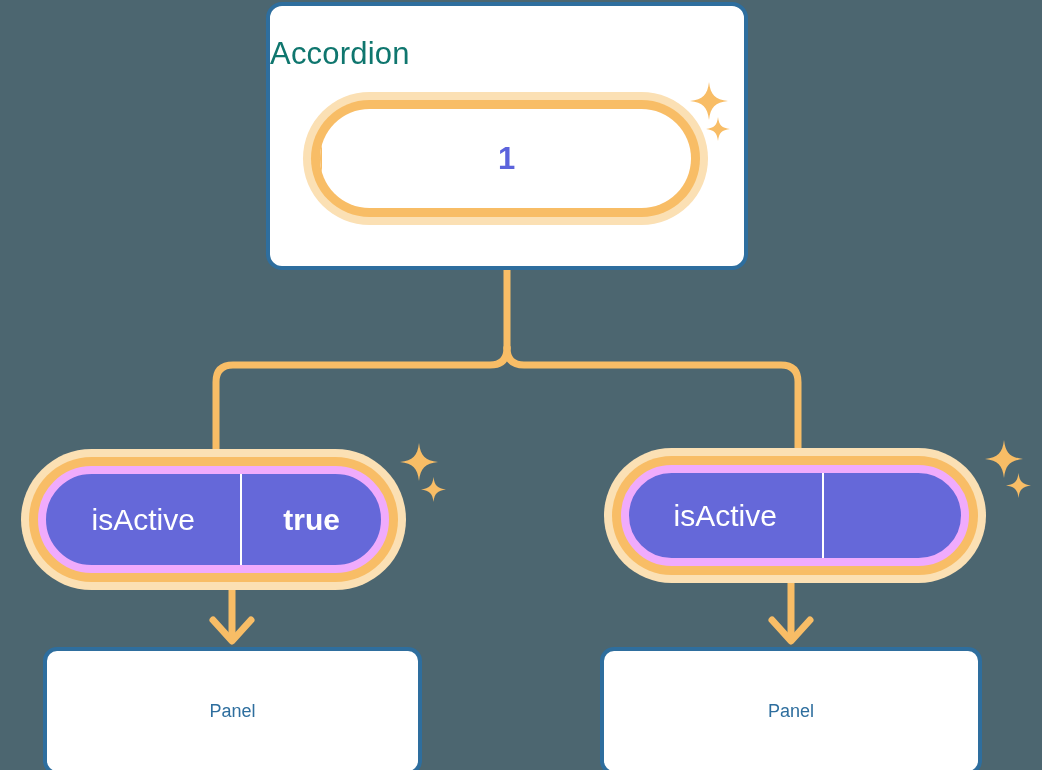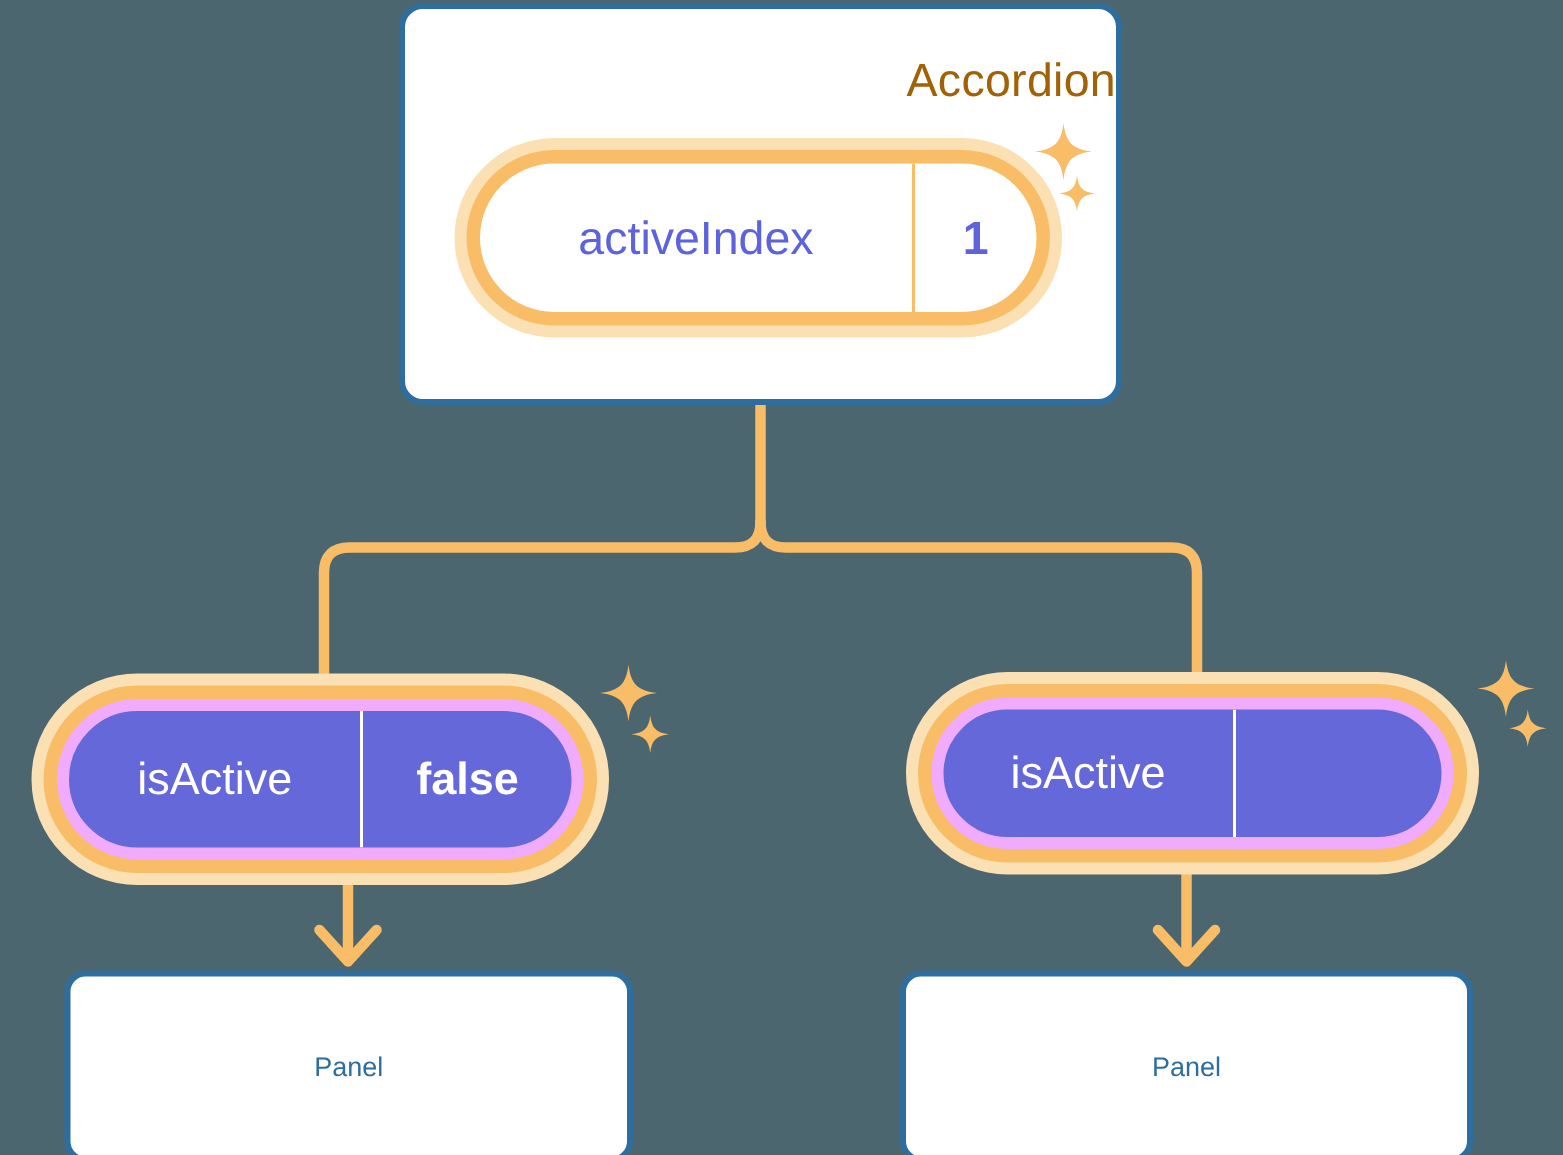--- a/index.html
+++ b/index.html
@@ -43,22 +43,22 @@
   }
 
   #accordion-card {
     left: 266px;
     top: 2px;
     width: 482px;
     height: 268px;
   }
 
   .card-title {
-    text-align: right;
-    color: #a16207;
+    text-align: left;
+    color: #0f766e;
     font-size: 31px;
     font-weight: 400;
     letter-spacing: 0.2px;
     margin-top: 30px;
   }
 
   
   .panel-card {
     position: absolute;
     background: #ffffff;
@@ -211,23 +211,20 @@
   </svg>
 
   <div class="card" id="accordion-card">
     <div class="card-title">Accordion</div>
   </div>
 
   <div class="pill-wrap" id="pill-active-index">
     <div class="pill-halo"></div>
     <div class="pill-ring"></div>
     <div class="pill-body light">
-      <div class="pill-cell cell-key">
-        <span class="pill-key">activeIndex</span>
-      </div>
       <div class="pill-divider"></div>
       <div class="pill-cell cell-val">
         <span class="pill-value">1</span>
       </div>
     </div>
   </div>
 
   <div class="sparkle" id="sparkle-top-a">
     <svg width="38" height="38" viewBox="0 0 100 100" aria-hidden="true">
       <path d="M50 0 C54 34 66 46 100 50 C66 54 54 66 50 100 C46 66 34 54 0 50 C34 46 46 34 50 0 Z" fill="#f8bd66"></path>
@@ -241,21 +238,21 @@
 
   <div class="pill-wrap pill-sub" id="pill-is-active-left">
     <div class="pill-halo"></div>
     <div class="pill-ring"></div>
     <div class="pill-body solid">
       <div class="pill-cell cell-key">
         <span class="pill-key">isActive</span>
       </div>
       <div class="pill-divider"></div>
       <div class="pill-cell cell-val">
-        <span class="pill-value">false</span>
+        <span class="pill-value">true</span>
       </div>
     </div>
   </div>
 
   <div class="sparkle" id="sparkle-left-a">
     <svg width="38" height="38" viewBox="0 0 100 100" aria-hidden="true">
       <path d="M50 0 C54 34 66 46 100 50 C66 54 54 66 50 100 C46 66 34 54 0 50 C34 46 46 34 50 0 Z" fill="#f8bd66"></path>
     </svg>
   </div>
   <div class="sparkle" id="sparkle-left-b">

